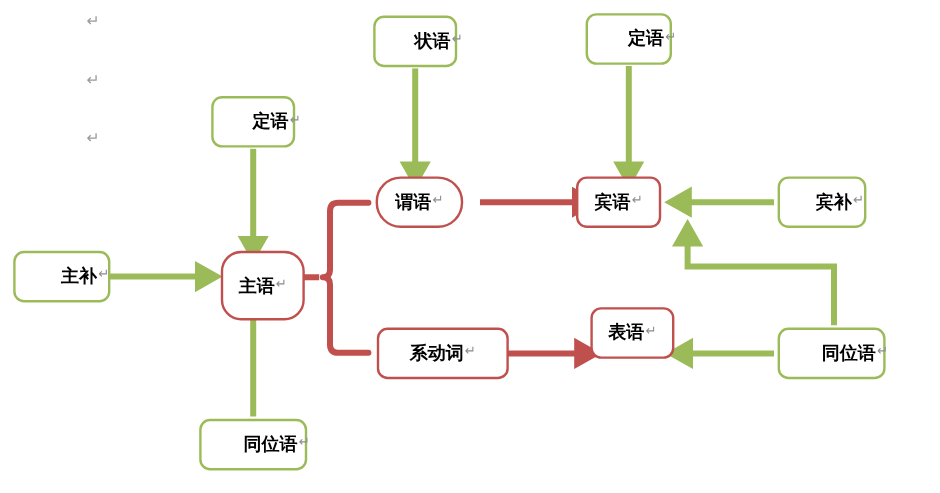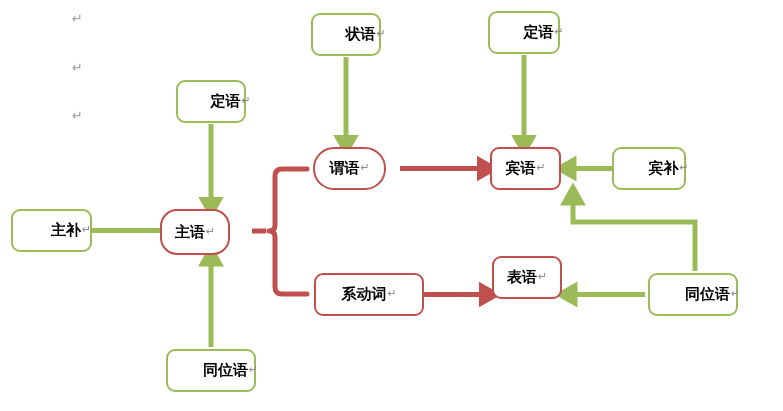--- a/index.html
+++ b/index.html
@@ -112,21 +112,21 @@
   <div class="node green" style="left:11px; top:209px; width:81px; height:43px;">
     <span class="lbl">主补</span>
       <span class="cr">↵</span>
   </div>
 
   <div class="node green" style="left:176px; top:80px; width:70px; height:43px;">
     <span class="lbl">定语</span>
       <span class="cr">↵</span>
   </div>
 
-  <div class="node red" style="left:160px; top:209px; width:70px; height:46px;border-radius:17px;">
+  <div class="node red" style="left:184px; top:209px; width:70px; height:58px;border-radius:17px;">
     <span class="lbl">主语</span>
       <span class="cr">↵</span>
   </div>
 
   <div class="node green" style="left:166px; top:349px; width:90px; height:43px;">
     <span class="lbl">同位语</span>
       <span class="cr">↵</span>
   </div>
 
   <div class="node green" style="left:311px; top:13px; width:70px; height:43px;">
@@ -142,31 +142,31 @@
   <div class="node red" style="left:298px; top:273px; width:110px; height:43px;margin-left:16px;">
     <span class="lbl">系动词</span>
       <span class="cr">↵</span>
   </div>
 
   <div class="node green" style="left:488px; top:11px; width:72px; height:43px;">
     <span class="lbl">定语</span>
       <span class="cr">↵</span>
   </div>
 
-  <div class="node red" style="left:490px; top:147px; width:71px; height:43px;">
+  <div class="node red" style="left:480px; top:147px; width:71px; height:43px;">
     <span class="lbl">宾语</span>
       <span class="cr">↵</span>
   </div>
 
   <div class="node red" style="left:492px; top:256px; width:70px; height:43px;align-items:center;">
     <span class="lbl">表语</span>
       <span class="cr">↵</span>
   </div>
 
-  <div class="node green" style="left:612px; top:147px; width:74px; height:43px;">
+  <div class="node green" style="left:648px; top:147px; width:74px; height:43px;justify-content:flex-end;">
     <span class="lbl">宾补</span>
       <span class="cr">↵</span>
   </div>
 
   <div class="node green" style="left:648px; top:273px; width:90px; height:43px;">
     <span class="lbl">同位语</span>
       <span class="cr">↵</span>
   </div>
 
 </div>

